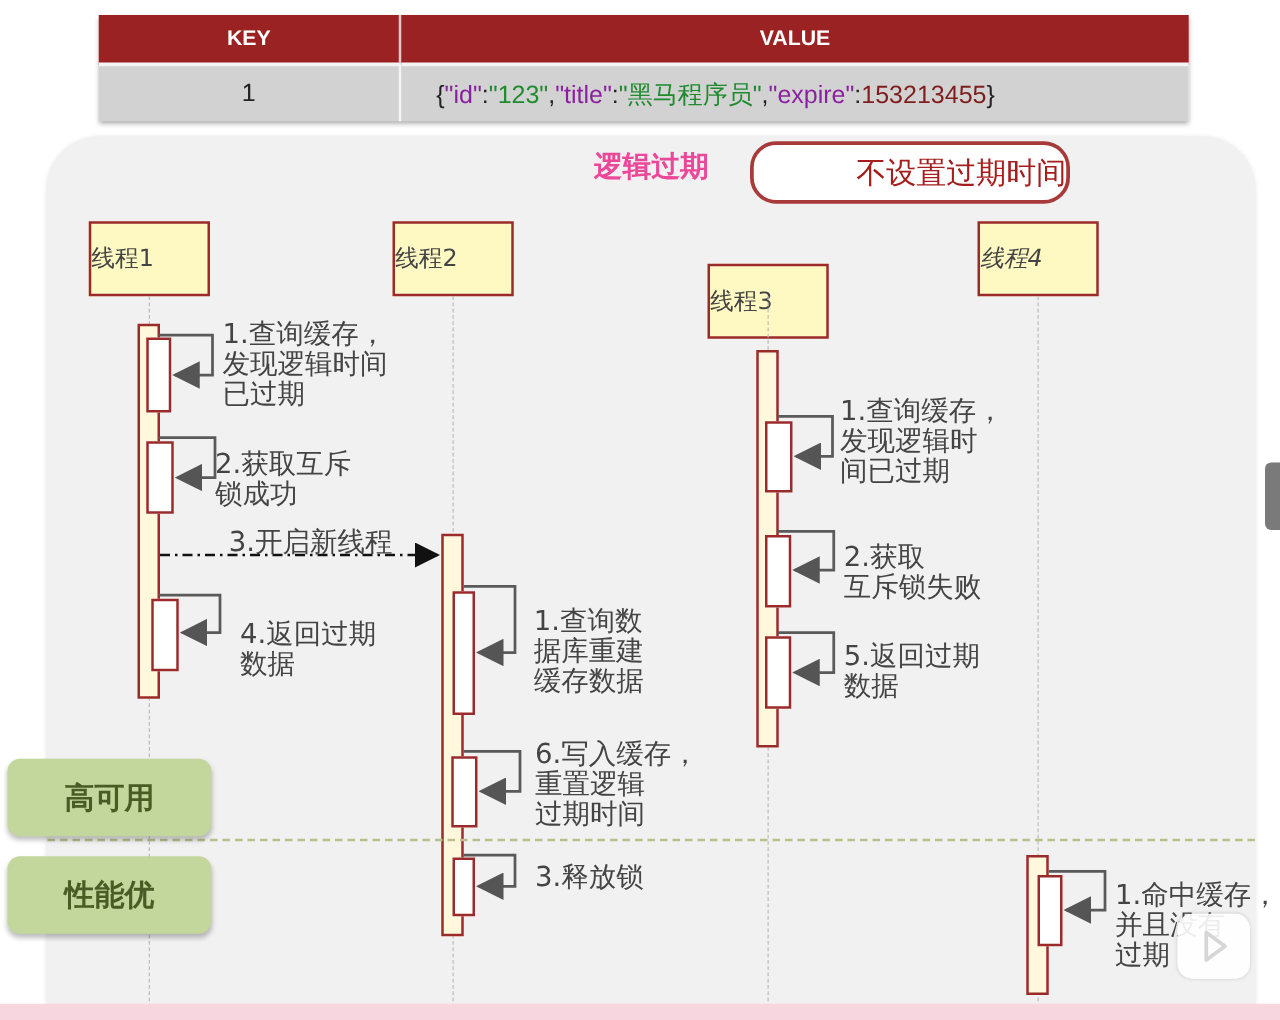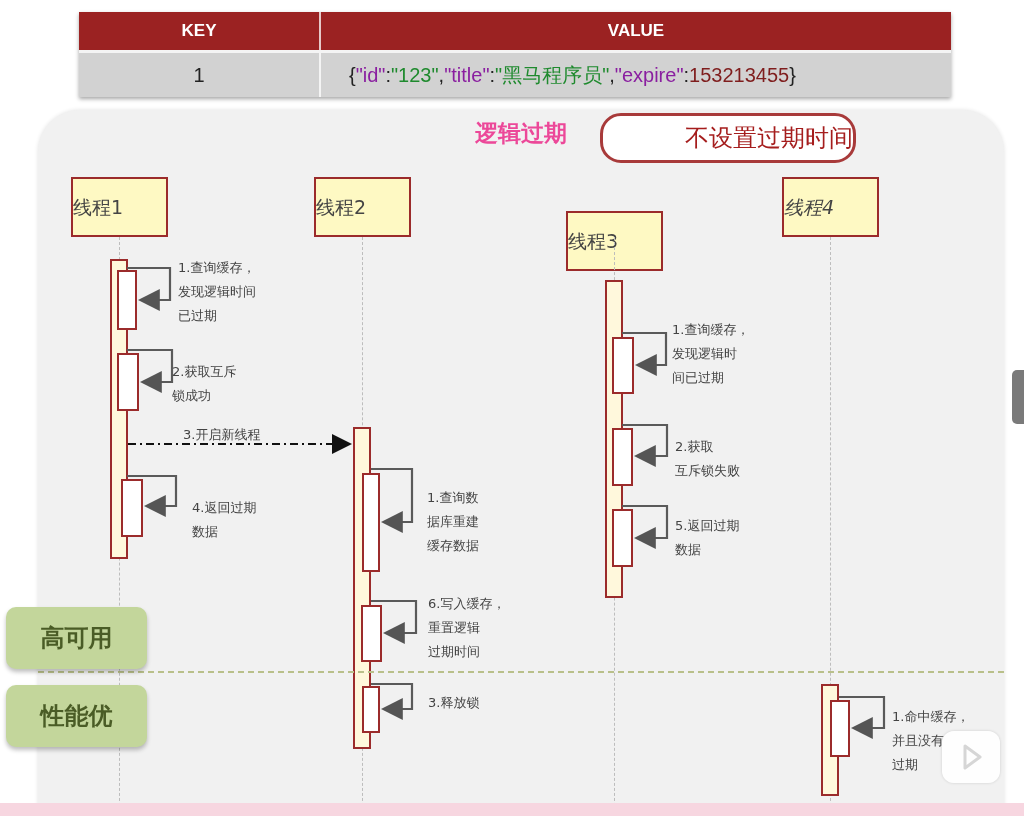--- a/index.html
+++ b/index.html
@@ -29,24 +29,24 @@
   .title { position:absolute; left:475px; top:118px; font-size:23px; font-weight:bold; color:#ec4899; }
   .badge { position:absolute; left:600px; top:113px; width:250px; height:44px; border:3px solid #a83a3a;
     border-radius:21px; background:#fff; color:#a51d1d; font-size:24px; text-align:right; line-height:44px;
     box-sizing:content-box; }
 
   .lifeline-head { position:absolute; width:93px; height:56px; border:2px solid #9b2b2b; background:#fef9c3;
     text-align:left; line-height:56px; font-size:19px; color:#444; }
   .lifeline { position:absolute; border-left:1.5px dashed #bdbdbd; width:0; }
   .activation { position:absolute; background:#fff8dc; border:2px solid #9b2b2b; box-sizing:border-box; }
   .exec { position:absolute; background:#fff; border:2px solid #9b2b2b; box-sizing:border-box; }
-  .note { position:absolute; font-size:13px; color:#444; line-height:24px; white-space:pre-line; }
+  .note { position:absolute; font-size:22px; color:#444; line-height:24px; white-space:pre-line; }
 
   .divider { position:absolute; left:38px; top:671px; width:966px; border-top:2px dashed #b9c08a; }
-  .tag { position:absolute; left:6px; width:141px; height:62px; background:#c3d69b; border-radius:10px;
+  .tag { position:absolute; left:6px; width:163px; height:62px; background:#c3d69b; border-radius:10px;
     box-shadow:0 3px 4px rgba(0,0,0,0.25); color:#4a5c26; font-weight:bold; font-size:24px;
     text-align:center; line-height:62px; }
   .pinkband { position:absolute; left:0; top:803px; width:1024px; height:13px; background:#f7d6e0; }
   .side-handle { position:absolute; left:1012px; top:370px; width:14px; height:54px; background:#7a7a7a;
     border-radius:5px 0 0 5px; }
   .play-btn { position:absolute; left:942px; top:731px; width:58px; height:52px; background:rgba(255,255,255,0.9);
     border-radius:12px; box-shadow:0 0 3px rgba(0,0,0,0.15); }
   svg.overlay { position:absolute; left:0; top:0; }
 </style>
 </head>

